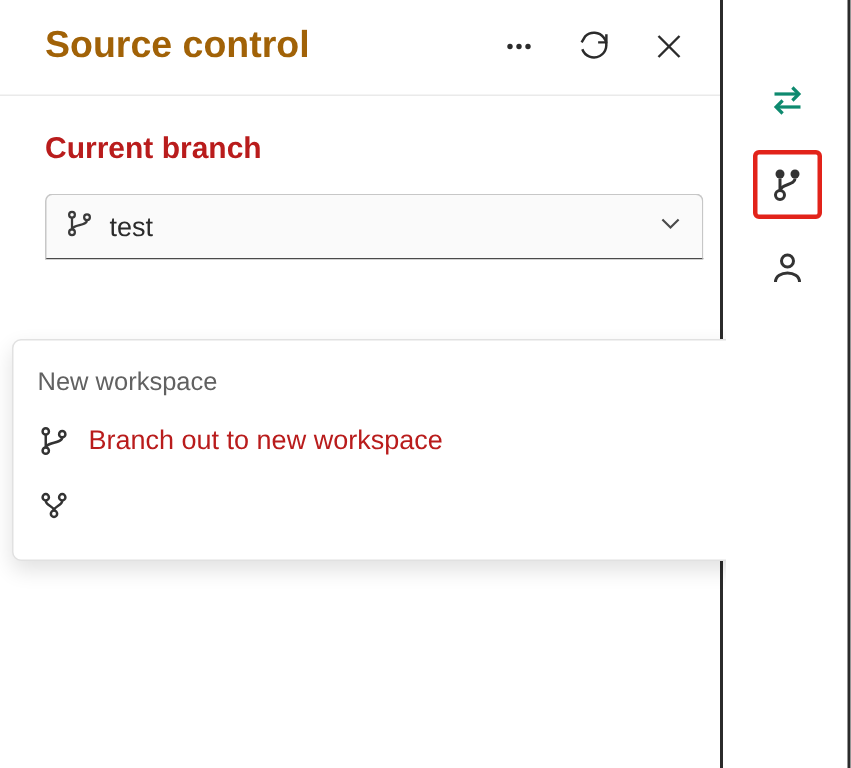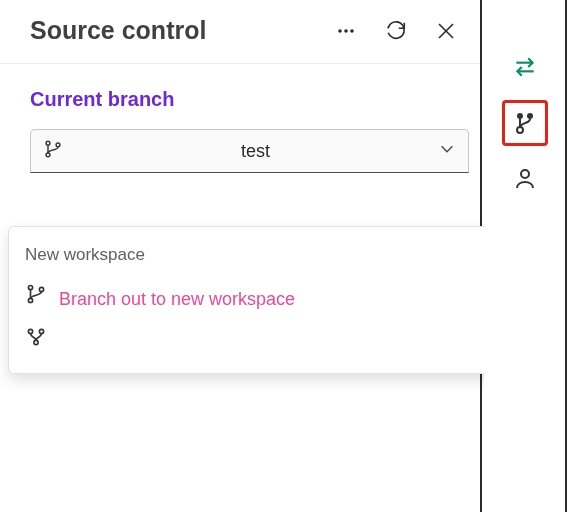--- a/index.html
+++ b/index.html
@@ -24,58 +24,57 @@
     }
     .header {
       display: flex;
       align-items: center;
       padding: 16px 22px 18px 30px;
       border-bottom: 1px solid #eaeaea;
     }
     .header-title {
       font-size: 25px;
       font-weight: 600;
-      color: #404040;
+      color: #a16207;
       flex: 1;
     }
     .header-actions {
       display: flex;
       align-items: center;
       gap: 26px;
     }
     .header-btn {
       width: 24px;
       height: 24px;
       display: flex;
       align-items: center;
       justify-content: center;
       cursor: pointer;
       color: #2b2b2b;
     }
     .section-title {
       font-size: 20px;
       font-weight: 600;
-      color: #6d28d9;
+      color: #b91c1c;
       padding: 24px 30px 18px 30px;
     }
     .dropdown-wrap {
       padding: 0 10px 0 30px;
     }
     .dropdown {
       width: 439px;
       height: 44px;
       border: 1px solid #c7c7c7;
       border-bottom: 1px solid #4a4a4a;
       border-radius: 5px 5px 0 0;
       background: #fafafa;
       display: flex;
       align-items: center;
       padding: 0 12px;
       cursor: pointer;
-      text-align: center;
     }
     .dropdown .icon {
       margin-right: 10px;
       color: #3a3a3a;
     }
     .dropdown-label {
       flex: 1;
       font-size: 18px;
       color: #2b2b2b;
     }
@@ -93,25 +92,25 @@
       box-shadow: 0 6px 14px rgba(0,0,0,0.12);
       padding: 12px 0 12px 0;
     }
     .menu-header {
       font-size: 17px;
       color: #616161;
       padding: 6px 16px 10px 16px;
     }
     .menu-item {
       display: flex;
-      align-items: flex-end;
+      align-items: flex-start;
       padding: 8px 16px;
       cursor: pointer;
       font-size: 18px;
-      color: #ec4899;
+      color: #b91c1c;
     }
     .menu-item .icon {
       margin-right: 12px;
       color: #333;
     }
     .right-rail {
       position: absolute;
       right: 0;
       top: 0;
       width: 83px;

